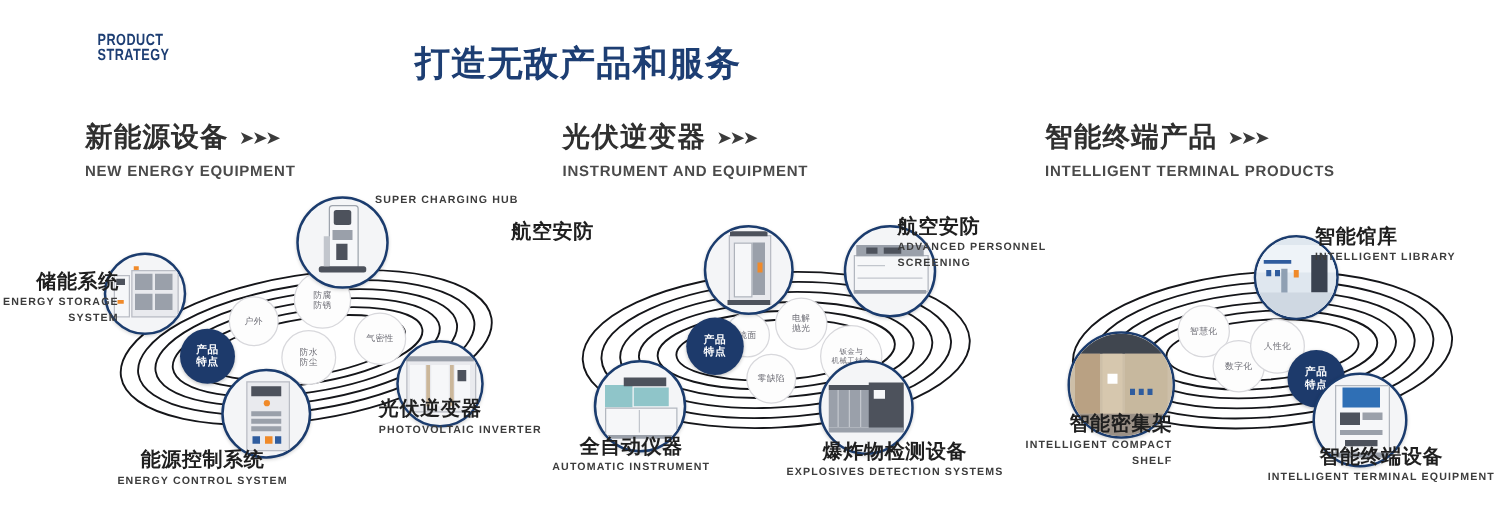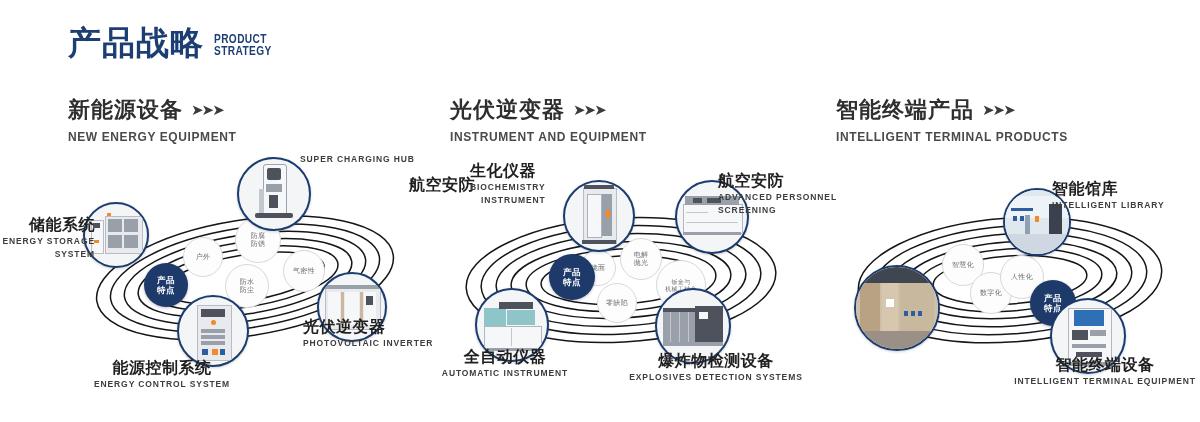--- a/index.html
+++ b/index.html
@@ -99,26 +99,26 @@
   .mteal{position:absolute;background:#8fc5c9;}
   .mcream{position:absolute;background:#cbb79a;}
   .mwhite{position:absolute;background:#ffffff;}
 </style>
 </head>
 <body>
 
 <div class="root">
 
   <div class="hdr">
-    <div class="hdr-cn">产品战略</div>
     <div class="hdr-en">
       <span>PRODUCT</span>
       <span>STRATEGY</span>
     </div>
   </div>
+  <div class="hdr-sub">打造无敌产品和服务</div>
 
   <div class="sect" style="left:68px;top:95px;">
     <div><span class="cn">新能源设备</span><span class="arrows">➤➤➤</span></div>
     <div class="en">NEW ENERGY EQUIPMENT</div>
   </div>
 
   <div class="sect" style="left:450px;top:95px;">
     <div><span class="cn">光伏逆变器</span><span class="arrows">➤➤➤</span></div>
     <div class="en">INSTRUMENT AND EQUIPMENT</div>
   </div>
@@ -305,25 +305,20 @@
         <div class="mmid" style="left:6px;top:52px;width:60px;height:4px;"></div>
         <div class="mdark" style="left:6px;top:18px;width:34px;height:4px;"></div>
       </div>
     </div>
   </div>
 
   <div class="lab" style="left:409px;top:176px;">
     <div class="cn">航空安防</div>
   </div>
 
-  <div class="lab" style="left:470px;top:162px;">
-    <div class="cn">生化仪器</div>
-    <div class="en" style="text-align:right;">BIOCHEMISTRY</div>
-    <div class="en" style="text-align:right;">INSTRUMENT</div>
-  </div>
 
   <div class="lab" style="left:718px;top:172px;">
     <div class="cn">航空安防</div>
     <div class="en">ADVANCED PERSONNEL</div>
     <div class="en">SCREENING</div>
   </div>
 
   <div class="lab c" style="left:425px;top:348px;width:160px;">
     <div class="cn">全自动仪器</div>
     <div class="en">AUTOMATIC INSTRUMENT</div>
@@ -400,19 +395,24 @@
         <div class="mmid" style="left:14px;top:62px;width:46px;height:4px;"></div>
       </div>
     </div>
   </div>
 
   <div class="lab" style="left:1052px;top:180px;">
     <div class="cn">智能馆库</div>
     <div class="en">INTELLIGENT LIBRARY</div>
   </div>
 
+  <div class="lab r" style="left:790px;top:330px;width:148px;">
+    <div class="cn">智能密集架</div>
+    <div class="en">INTELLIGENT COMPACT</div>
+    <div class="en">SHELF</div>
+  </div>
 
   <div class="lab c" style="left:1012px;top:356px;width:186px;">
     <div class="cn">智能终端设备</div>
     <div class="en">INTELLIGENT TERMINAL EQUIPMENT</div>
   </div>
 
 </div>
 
 </body></html>

